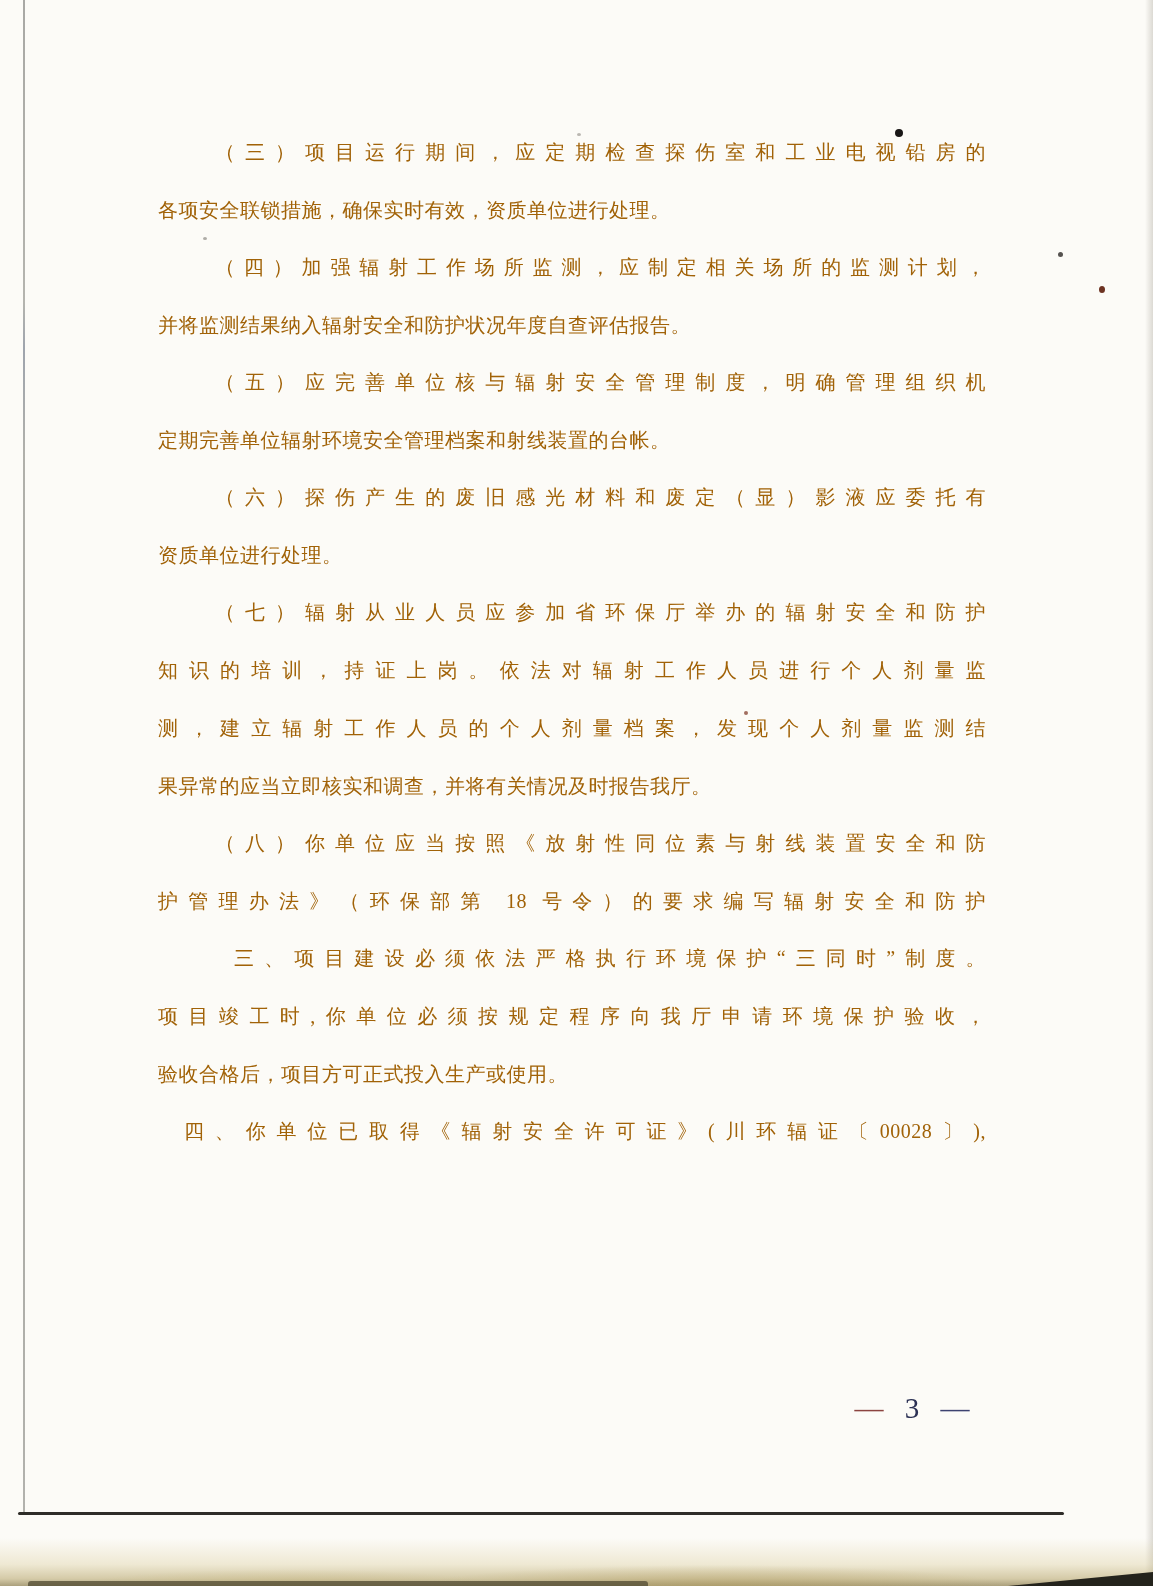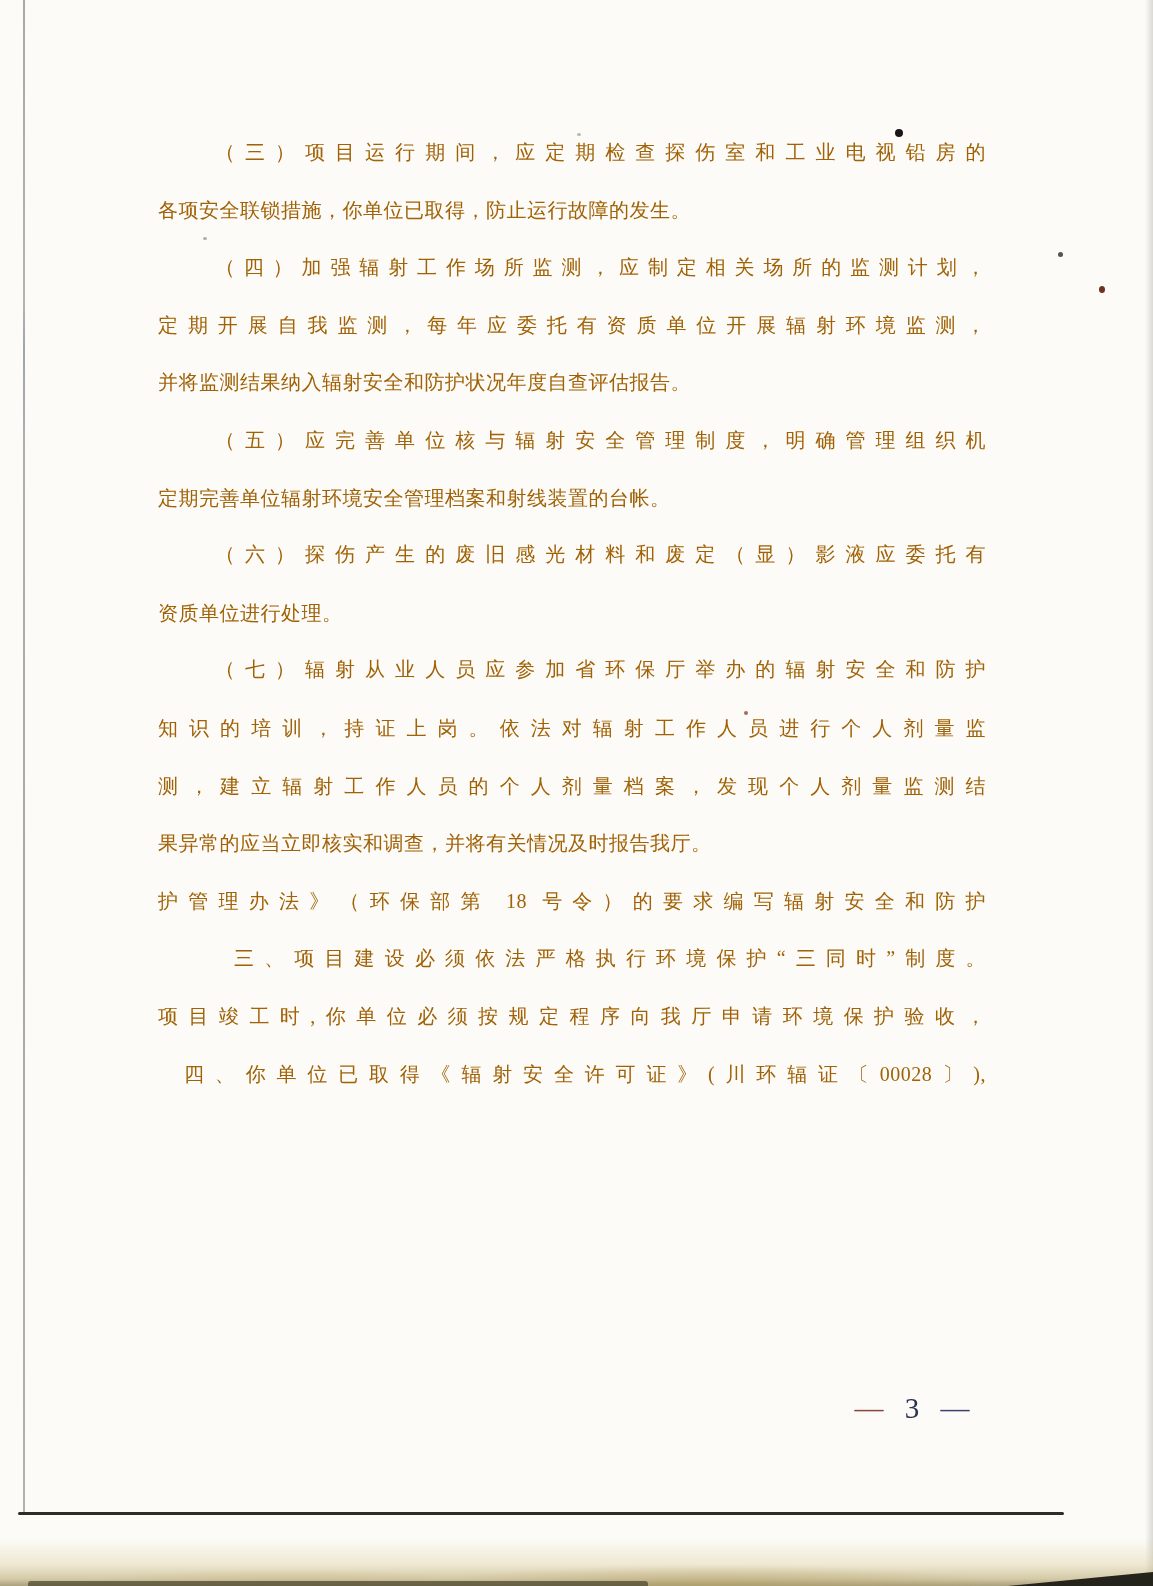--- a/index.html
+++ b/index.html
@@ -121,35 +121,36 @@
 </head>
 <body>
 
 <div class="sheet">
 
   <div class="edge-left"></div>
   <div class="edge-right"></div>
 
   <div class="text-block">
       <div class="line justify" style="padding-left: 57px;">（三）项目运行期间，应定期检查探伤室和工业电视铅房的</div>
-      <div class="line">各项安全联锁措施，你单位已取得，防止运行故障的发生。</div>
+      <div class="line">各项安全联锁措施，确保实时有效，资质单位进行处理。</div>
       <div class="line justify" style="padding-left: 57px;">（四）加强辐射工作场所监测，应制定相关场所的监测计划，</div>
-      <div class="line justify">定期开展自我监测，每年应委托有资质单位开展辐射环境监测，</div>
       <div class="line">并将监测结果纳入辐射安全和防护状况年度自查评估报告。</div>
       <div class="line justify" style="padding-left: 57px;">（五）应完善单位核与辐射安全管理制度，明确管理组织机</div>
       <div class="line">定期完善单位辐射环境安全管理档案和射线装置的台帐。</div>
       <div class="line justify" style="padding-left: 57px; font-family: Liberation Mono, monospace;">（六）探伤产生的废旧感光材料和废定（显）影液应委托有</div>
       <div class="line">资质单位进行处理。</div>
       <div class="line justify" style="padding-left: 57px; font-family: Liberation Mono, monospace;">（七）辐射从业人员应参加省环保厅举办的辐射安全和防护</div>
       <div class="line justify">知识的培训，持证上岗。依法对辐射工作人员进行个人剂量监</div>
       <div class="line justify">测，建立辐射工作人员的个人剂量档案，发现个人剂量监测结</div>
       <div class="line">果异常的应当立即核实和调查，并将有关情况及时报告我厅。</div>
+      <div class="line justify" style="padding-left: 57px;">（八）你单位应当按照《放射性同位素与射线装置安全和防</div>
       <div class="line justify">护管理办法》（环保部第 18 号令）的要求编写辐射安全和防护</div>
       <div class="line justify" style="padding-left: 76px;">三、项目建设必须依法严格执行环境保护“三同时”制度。</div>
       <div class="line justify">项目竣工时,你单位必须按规定程序向我厅申请环境保护验收，</div>
+      <div class="line">验收合格后，项目方可正式投入生产或使用。</div>
       <div class="line justify" style="padding-left: 26px;">四、你单位已取得《辐射安全许可证》(川环辐证〔00028〕),</div>
     </div>
 
   <div class="page-number">
     <span class="dash-l">—</span>
     <span class="num">3</span>
     <span class="dash-r">—</span>
   </div>
 
   <div class="bottom-rule"></div>

